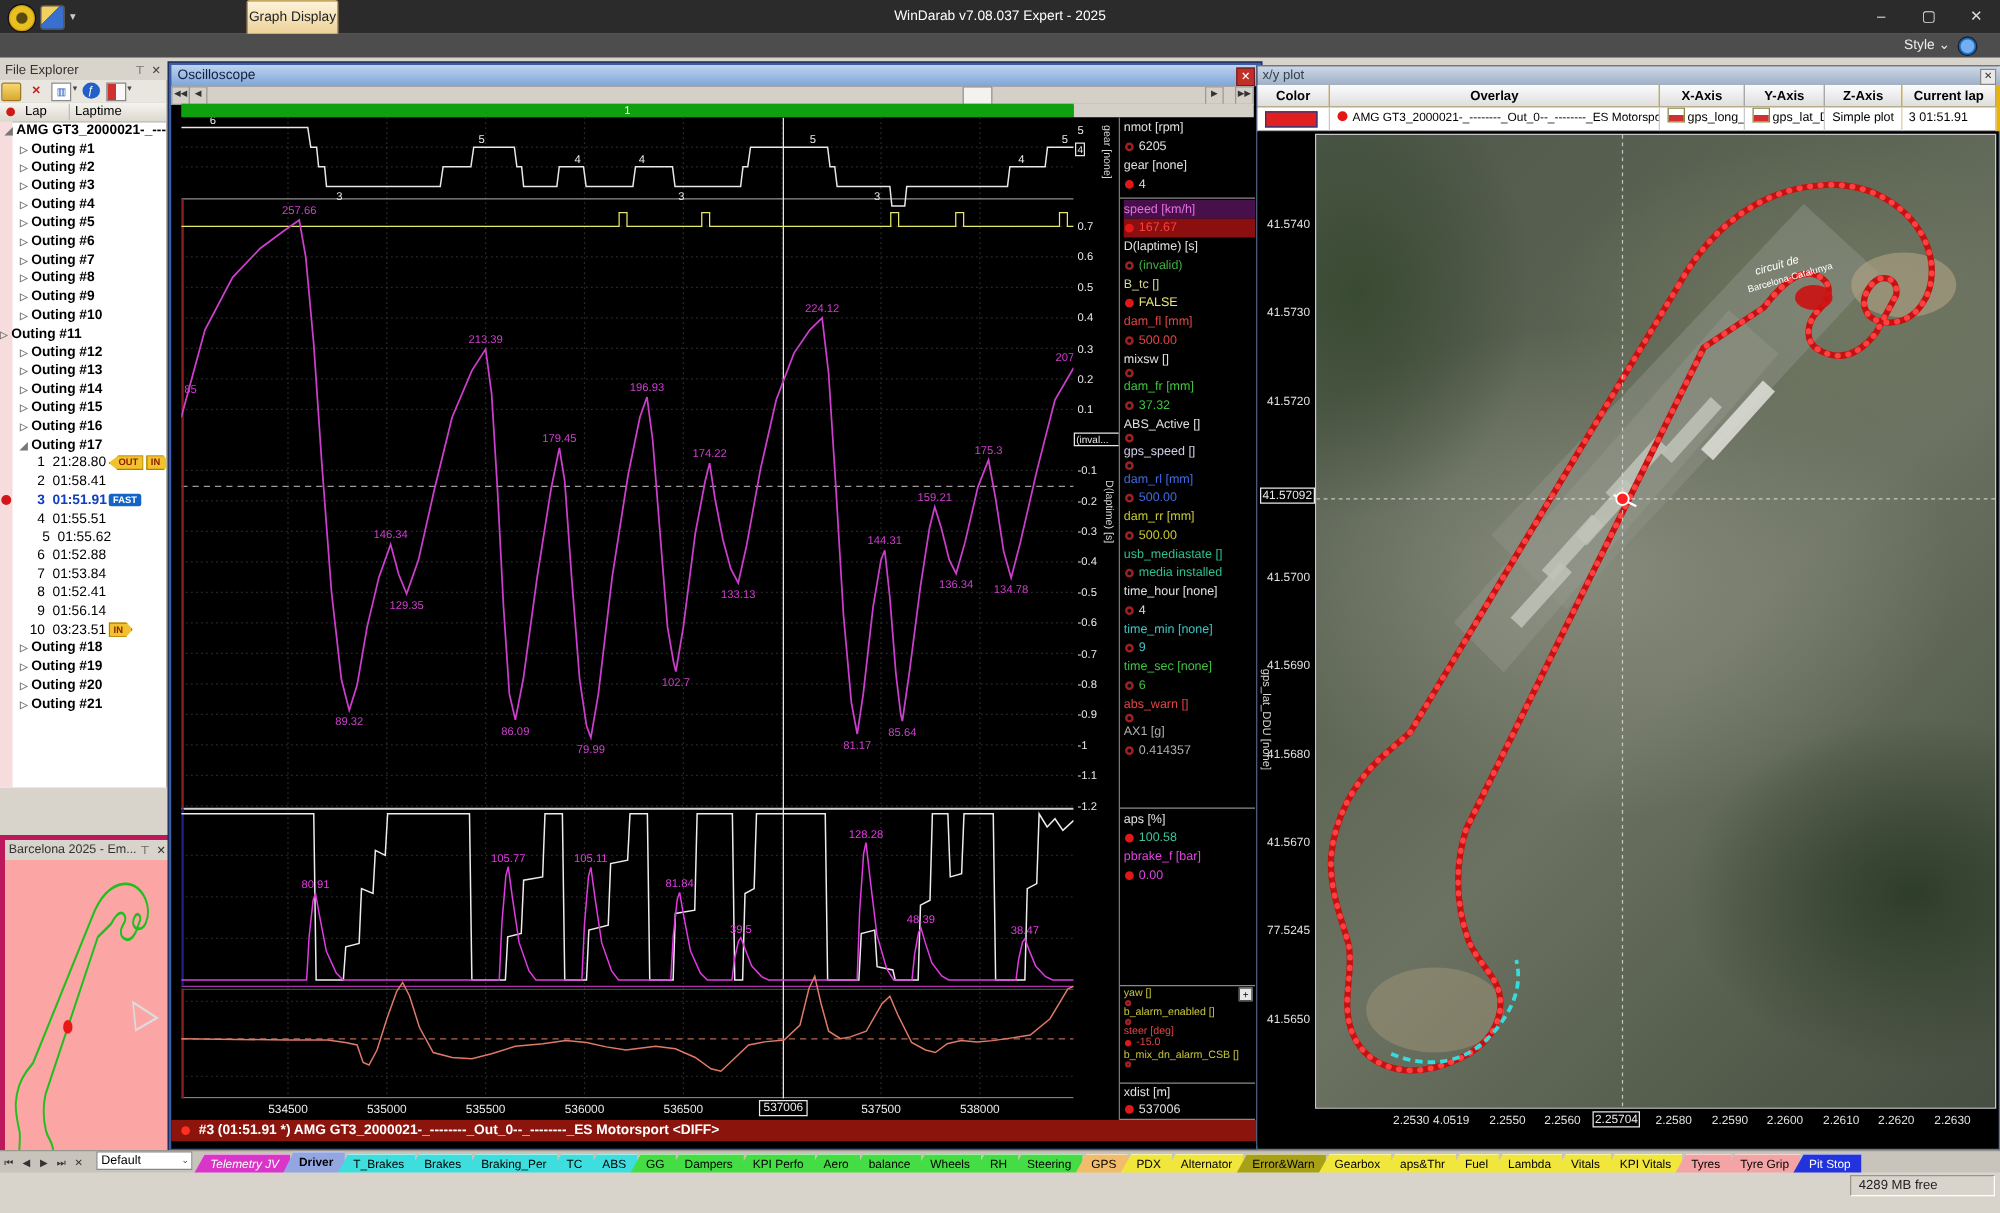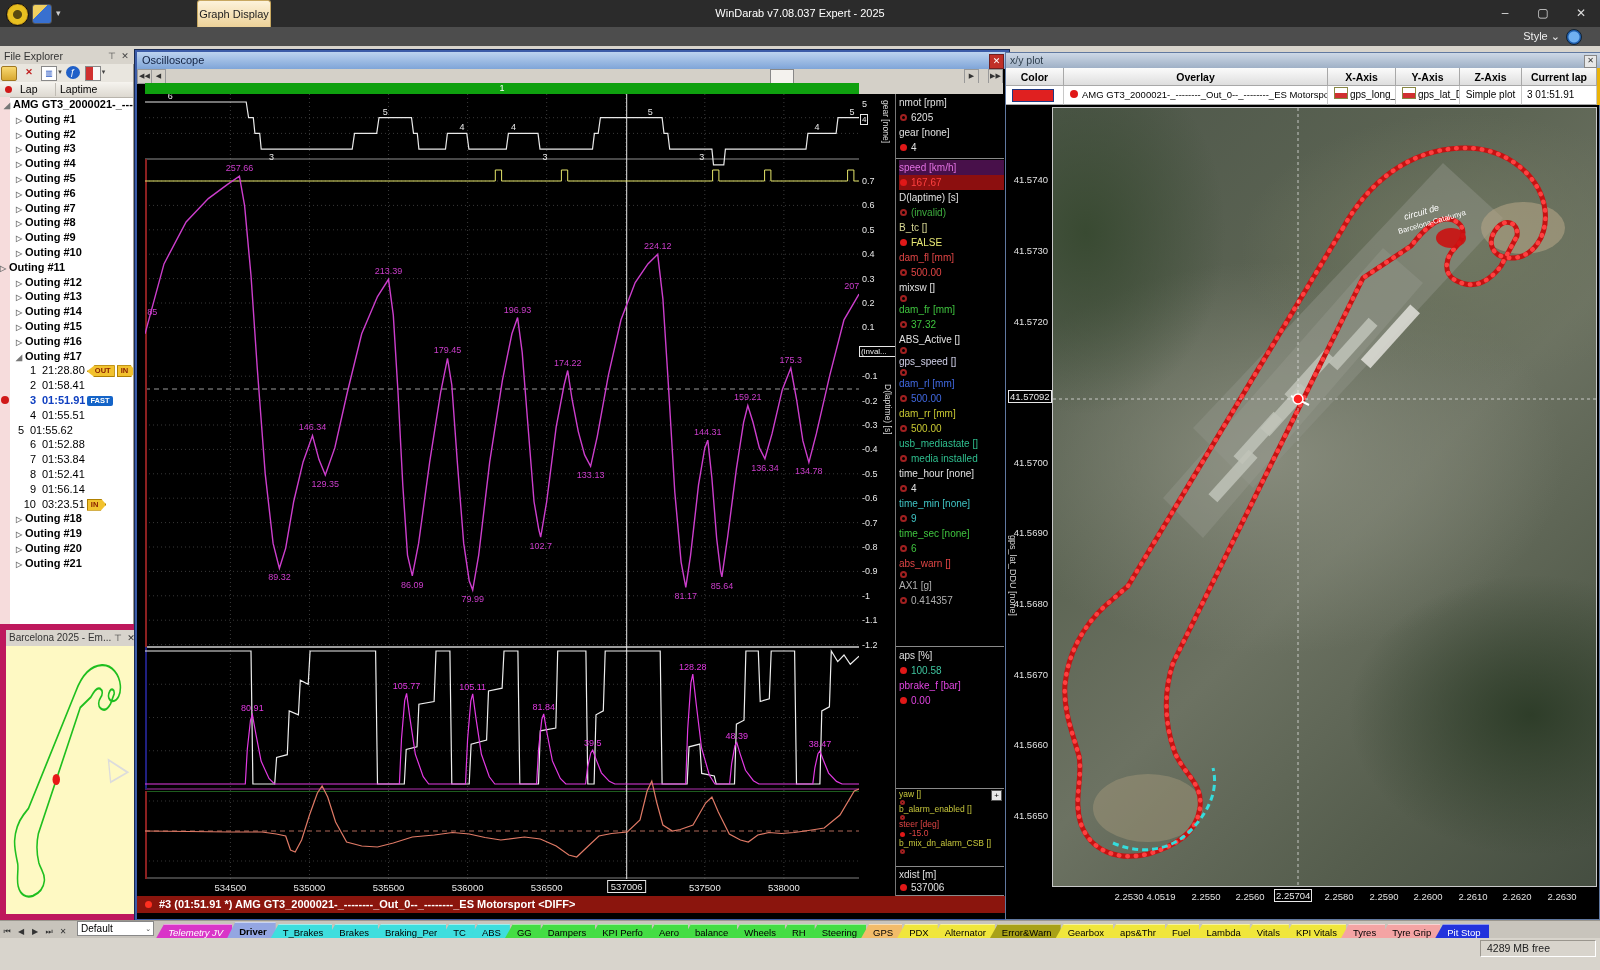--- a/index.html
+++ b/index.html
@@ -44,21 +44,21 @@
   .trow{position:relative;height:14.8px;line-height:14.8px;white-space:nowrap}
   .trow .tri{display:inline-block;width:9px;font-size:8px;color:#777}
   .trow.outing{font-weight:bold}
   .lap-num{display:inline-block;width:24px;text-align:right;margin-right:6px}
   .badge{display:inline-block;font-size:7.5px;font-weight:bold;height:10px;line-height:10px;vertical-align:1px;margin-left:2px;padding:0 3px}
   .badge.out{background:#f2c22e;color:#8a2000;clip-path:polygon(0 50%,28% 0,100% 0,100% 100%,28% 100%);padding-left:7px;border:1px solid #b08000}
   .badge.in{background:#f2c22e;color:#8a2000;clip-path:polygon(0 0,72% 0,100% 50%,72% 100%,0 100%);padding-right:7px;border:1px solid #b08000}
   .badge.fast{background:#1464c8;color:#fff;border-radius:2px}
   .cur-dot{position:absolute;left:1px;top:3px;width:8px;height:8px;border-radius:50%;background:#d01818}
   
-  #mini{left:0;top:624px;width:133px;height:284px;background:#fef9c3;border:6px solid #be185d}
+  #mini{left:0;top:668px;width:133px;height:284px;background:#fca5a5;border:4px solid #be185d}
   #mini-title{left:0;top:0;width:131px;height:16px;background:#d8d4cc;line-height:16px;padding-left:3px;font-size:10px;color:#333}
   
   #osc{left:135px;top:50px;width:870px;height:867px;border:2px solid #3c5ca8;background:#000;box-shadow:0 0 0 1px #1a2a50}
   #osc-title{left:0;top:0;width:866px;height:17px;background:linear-gradient(#bdd3ef,#7fa5d8);
      line-height:17px;padding-left:5px;color:#102040;font-size:11px}
   #osc-close{right:3px;top:2px;width:13px;height:13px;background:#c03028;border:1px solid #702020;
      color:#fff;font-size:9px;line-height:12px;text-align:center}
   #osc-scroll{left:0;top:17px;width:866px;height:14px;background:#d4d0c8;border-bottom:1px solid #999}
   .sb-btn{top:0;width:13px;height:13px;background:#d4d0c8;border:1px solid #999;font-size:7px;line-height:12px;text-align:center;color:#333}
   #osc-thumb{left:633px;top:0;width:22px;height:13px;background:#f4f2ee;border:1px solid #888}
@@ -175,21 +175,21 @@
       <div class="trow outing" style="padding-left: 16px;"><span class="tri">▷</span>Outing #12</div>
       <div class="trow outing" style="padding-left: 16px;"><span class="tri">▷</span>Outing #13</div>
       <div class="trow outing" style="padding-left: 16px;"><span class="tri">▷</span>Outing #14</div>
       <div class="trow outing" style="padding-left: 16px;"><span class="tri">▷</span>Outing #15</div>
       <div class="trow outing" style="padding-left: 16px;"><span class="tri">▷</span>Outing #16</div>
       <div class="trow outing" style="padding-left: 16px;"><span class="tri">◢</span>Outing #17</div>
       <div class="trow lap" style="padding-left: 12px;"><span class="lap-num">1</span><span>21:28.80</span><span class="badge out">OUT</span><span class="badge in">IN</span></div>
       <div class="trow lap" style="padding-left: 12px;"><span class="lap-num">2</span><span>01:58.41</span></div>
       <div class="trow lap" style="padding-left: 12px; color: rgb(16, 64, 192); font-weight: bold;"><span class="cur-dot"></span><span class="lap-num">3</span><span>01:51.91</span><span class="badge fast">FAST</span></div>
       <div class="trow lap" style="padding-left: 12px;"><span class="lap-num">4</span><span>01:55.51</span></div>
-      <div class="trow lap" style="padding-left: 0;"><span class="lap-num">5</span><span>01:55.62</span></div>
+      <div class="trow lap" style="padding-left: 16px;"><span class="lap-num">5</span><span>01:55.62</span></div>
       <div class="trow lap" style="padding-left: 12px;"><span class="lap-num">6</span><span>01:52.88</span></div>
       <div class="trow lap" style="padding-left: 12px;"><span class="lap-num">7</span><span>01:53.84</span></div>
       <div class="trow lap" style="padding-left: 12px;"><span class="lap-num">8</span><span>01:52.41</span></div>
       <div class="trow lap" style="padding-left: 12px;"><span class="lap-num">9</span><span>01:56.14</span></div>
       <div class="trow lap" style="padding-left: 12px;"><span class="lap-num">10</span><span>03:23.51</span><span class="badge in">IN</span></div>
       <div class="trow outing" style="padding-left: 16px;"><span class="tri">▷</span>Outing #18</div>
       <div class="trow outing" style="padding-left: 16px;"><span class="tri">▷</span>Outing #19</div>
       <div class="trow outing" style="padding-left: 16px;"><span class="tri">▷</span>Outing #20</div>
       <div class="trow outing" style="padding-left: 16px;"><span class="tri">▷</span>Outing #21</div>
     </div>
@@ -540,21 +540,21 @@
     </div>
     <div id="xy-yticks"></div>
     <div id="xy-xticks"></div>
   <div class="yt" style="top: 69px;">41.5740</div>
       <div class="yt" style="top: 140px;">41.5730</div>
       <div class="yt" style="top: 211px;">41.5720</div>
       <div class="yt" style="top: 352px;">41.5700</div>
       <div class="yt" style="top: 422px;">41.5690</div>
       <div class="yt" style="top: 493px;">41.5680</div>
       <div class="yt" style="top: 564px;">41.5670</div>
-      <div class="yt" style="top: 634px;">41.5660</div>
+      <div class="yt" style="top: 634px;">77.5245</div>
       <div class="yt" style="top: 705px;">41.5650</div>
       <div class="axis-box" style="left: 2px; top: 285px; font-size: 9.5px;">41.57092</div>
       <div class="xbt" style="left: 111px; margin-left: 12px;">2.2530</div>
       <div class="xbt" style="left: 155px;">4.0519</div>
       <div class="xbt" style="left: 200px;">2.2550</div>
       <div class="xbt" style="left: 244px;">2.2560</div>
       <div class="xbt" style="left: 333px;">2.2580</div>
       <div class="xbt" style="left: 378px;">2.2590</div>
       <div class="xbt" style="left: 422px;">2.2600</div>
       <div class="xbt" style="left: 467px;">2.2610</div>

